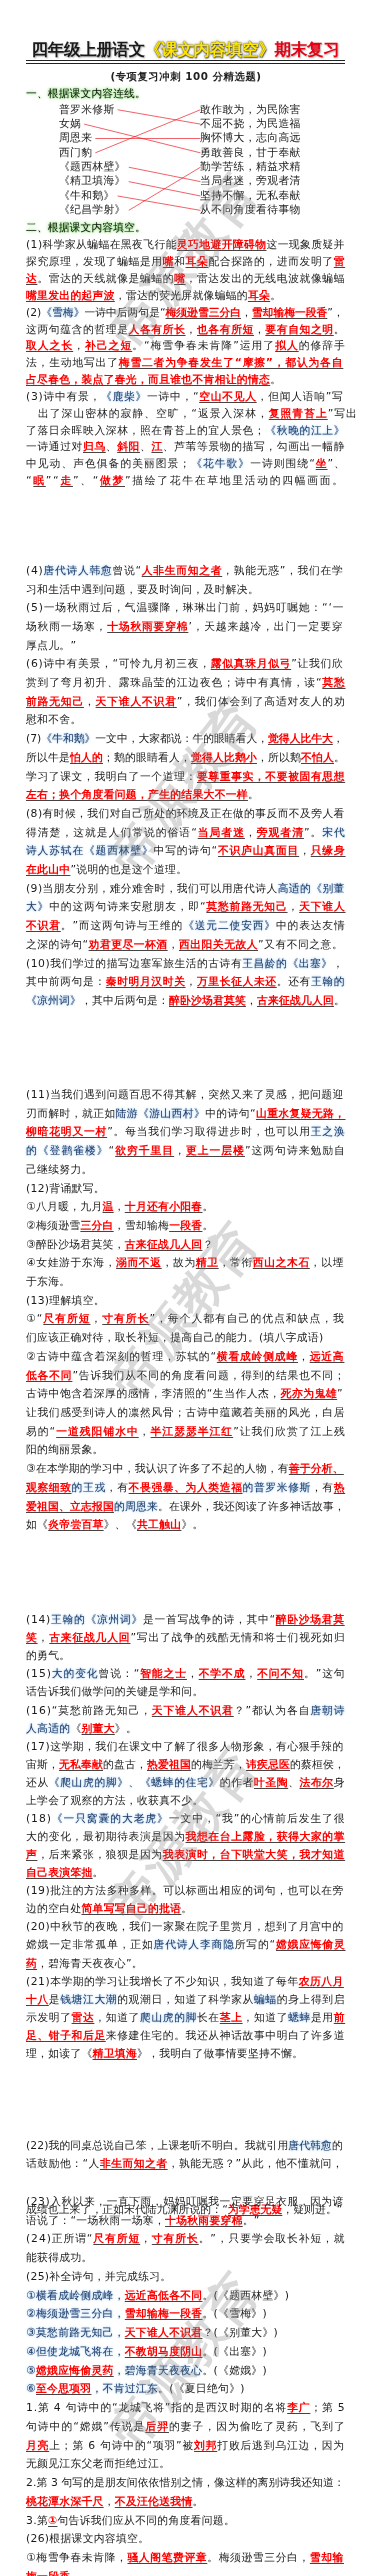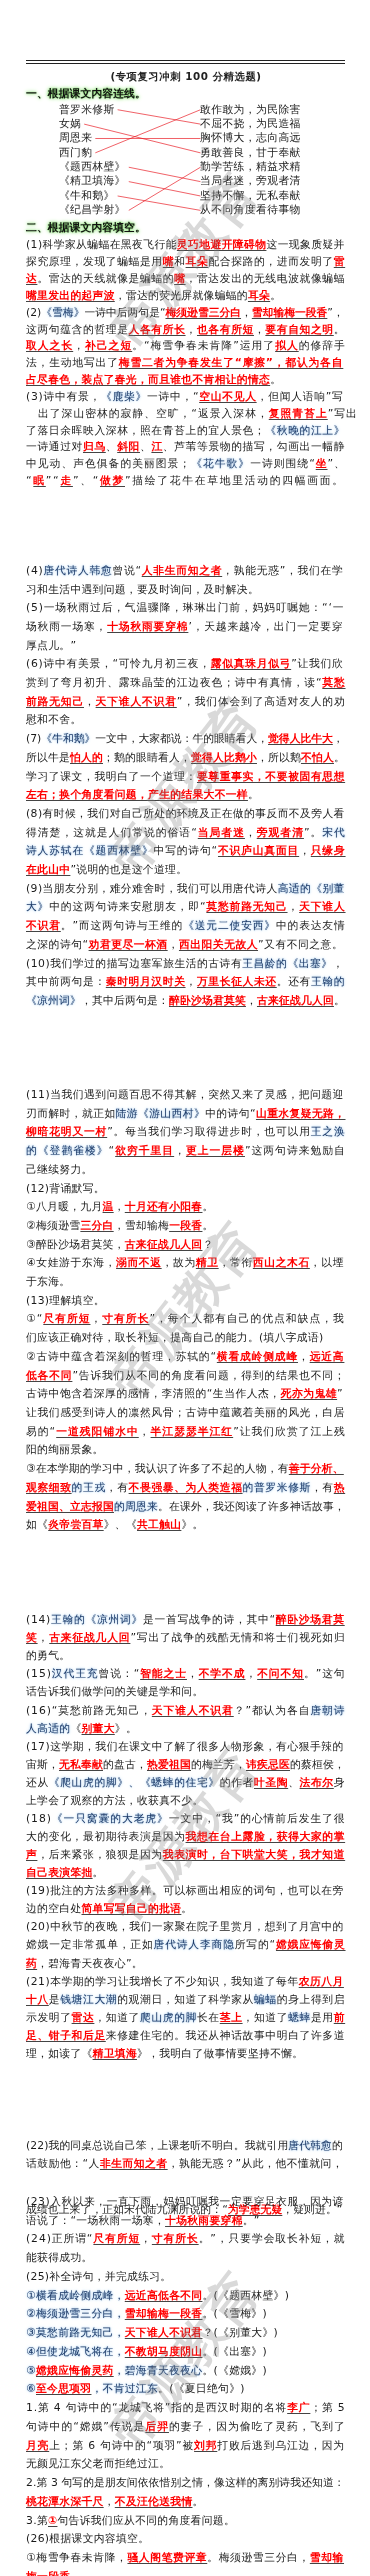--- a/index.html
+++ b/index.html
@@ -21,32 +21,35 @@
   .title{position:absolute;left:0;top:39px;width:371px;height:21.6px;line-height:21.6px;text-align:center;
          font-size:16.5px;font-weight:bold;white-space:nowrap;z-index:1;}
   .title-inner{display:inline-block;}
   .t1{color:#1a1a1a;text-shadow:1px 1px 1.5px rgba(0,0,0,0.30);}
   .t2{color:var(--title-yellow,#ffe600);text-shadow:0 0 1px #555,0.5px 0.5px 1.5px #333,0 0 3.1px rgba(0,0,0,0.35);}
   .t3{color:var(--title-red,#e60012);text-shadow:1px 1px 1.5px rgba(0,0,0,0.30);}
   .rule{position:absolute;left:26px;top:60px;width:319px;height:4.1px;box-sizing:border-box;
         border-top:1.5px solid #222;border-bottom:1px solid #222;z-index:1;}
   .subtitle{position:absolute;left:0;top:70px;width:372px;height:12.4px;line-height:12.4px;text-align:center;z-index:1;}
   .subtitle-inner{display:inline-block;font-size:10.3px;font-weight:bold;color:#222;white-space:nowrap;}
-  .heading{position:absolute;left:26px;height:14.4px;line-height:14.4px;font-size:10.8px;font-weight:bold;
+  .heading{position:absolute;left:26px;height:14.4px;line-height:14.4px;font-size:10.8px;font-weight:normal;
            color:#111;white-space:nowrap;z-index:1;
            text-shadow:0 0 1.5px var(--heading-glow,#86dd70),0 0 3.6px var(--heading-glow,#86dd70),0 0 5.2px #c6f3b8;}
   .match-item{position:absolute;height:14.4px;line-height:14.4px;font-size:10.8px;letter-spacing:0.3px;
               white-space:nowrap;color:#1a1a1a;z-index:1;}
   .match-lines{position:absolute;left:0;top:0;width:371px;height:237px;z-index:2;pointer-events:none;}
 </style>
 </head>
 <body>
 
 <div class="page" style="top:0px">
   <div class="wm">帝源教育</div>
+  <div class="title">
+    <span class="title-inner" style="letter-spacing: -0.3px;"><span class="t1">四年级上册语文</span><span class="t2">《课文内容填空》</span><span class="t3">期末复习</span></span>
+  </div>
   <div class="rule"></div>
   <div class="subtitle">
     <span class="subtitle-inner" style="letter-spacing: 0.6px;">(专项复习冲刺 100 分精选题)</span>
   </div>
   <div class="heading" style="top: 87px; letter-spacing: 0.1px;">一、根据课文内容连线。</div>
   <div>
     <div>
         <div class="match-item" style="left: 59px; top: 103px;">普罗米修斯</div>
         <div class="match-item" style="left: 59px; top: 117px;">女娲</div>
         <div class="match-item" style="left: 59px; top: 131px;">周恩来</div>
@@ -197,21 +200,21 @@
 </div>
 <div class="page" style="top:1574px">
   <div class="wm">帝源教育</div>
   <div class="content">
       <div class="item">
         <div class="line" style="top: 37px; height: 18px; line-height: 18px; letter-spacing: 0.7px;"><span class="seg-n">(14)</span><span class="seg-b">王翰的《凉州词》</span><span class="seg-n">是一首写战争的诗，其中“</span><span class="seg-a">醉卧沙场君莫</span></div>
         <div class="line" style="top: 55px; height: 18px; line-height: 18px; letter-spacing: 0.8px;"><span class="seg-a">笑</span><span class="seg-n">，</span><span class="seg-a">古来征战几人回</span><span class="seg-n">”写出了战争的残酷无情和将士们视死如归</span></div>
         <div class="line" style="top: 73px; height: 18px; line-height: 18px;"><span class="seg-n">的勇气。</span></div>
       </div>
       <div class="item">
-        <div class="line" style="top: 91px; height: 18px; line-height: 18px; letter-spacing: 0.9px;"><span class="seg-n">(15)</span><span class="seg-b">汉代王充</span><span class="seg-n">曾说：“</span><span class="seg-a">智能之士</span><span class="seg-n">，</span><span class="seg-a">不学不成</span><span class="seg-n">，</span><span class="seg-a">不问不知</span><span class="seg-n">。”这句</span></div>
+        <div class="line" style="top: 91px; height: 18px; line-height: 18px; letter-spacing: 0.9px;"><span class="seg-n">(15)</span><span class="seg-b">大的变化</span><span class="seg-n">曾说：“</span><span class="seg-a">智能之士</span><span class="seg-n">，</span><span class="seg-a">不学不成</span><span class="seg-n">，</span><span class="seg-a">不问不知</span><span class="seg-n">。”这句</span></div>
         <div class="line" style="top: 109px; height: 18px; line-height: 18px;"><span class="seg-n">话告诉我们做学问的关键是学和问。</span></div>
       </div>
       <div class="item">
         <div class="line" style="top: 128px; height: 18px; line-height: 18px; letter-spacing: 0.9px;"><span class="seg-n">(16)“莫愁前路无知己，</span><span class="seg-a">天下谁人不识君</span><span class="seg-n">？”都认为各自</span><span class="seg-b">唐朝诗</span></div>
         <div class="line" style="top: 146px; height: 18px; line-height: 18px;"><span class="seg-b">人高适的</span><span class="seg-n">《</span><span class="seg-a">别董大</span><span class="seg-n">》。</span></div>
       </div>
       <div class="item">
         <div class="line" style="top: 164px; height: 18px; line-height: 18px; letter-spacing: 0.5px;"><span class="seg-n">(17)这学期，我们在课文中了解了很多人物形象，有心狠手辣的</span></div>
         <div class="line" style="top: 182px; height: 18px; line-height: 18px; letter-spacing: 0.2px;"><span class="seg-n">宙斯，</span><span class="seg-a">无私奉献</span><span class="seg-n">的盘古，</span><span class="seg-a">热爱祖国</span><span class="seg-n">的梅兰芳，</span><span class="seg-a">讳疾忌医</span><span class="seg-n">的蔡桓侯，</span></div>
         <div class="line" style="top: 200px; height: 18px; line-height: 18px; letter-spacing: 0.6px;"><span class="seg-n">还从</span><span class="seg-b">《爬山虎的脚》、《蟋蟀的住宅》</span><span class="seg-n">的作者</span><span class="seg-a">叶圣陶</span><span class="seg-n">、</span><span class="seg-a">法布尔</span><span class="seg-n">身</span></div>

